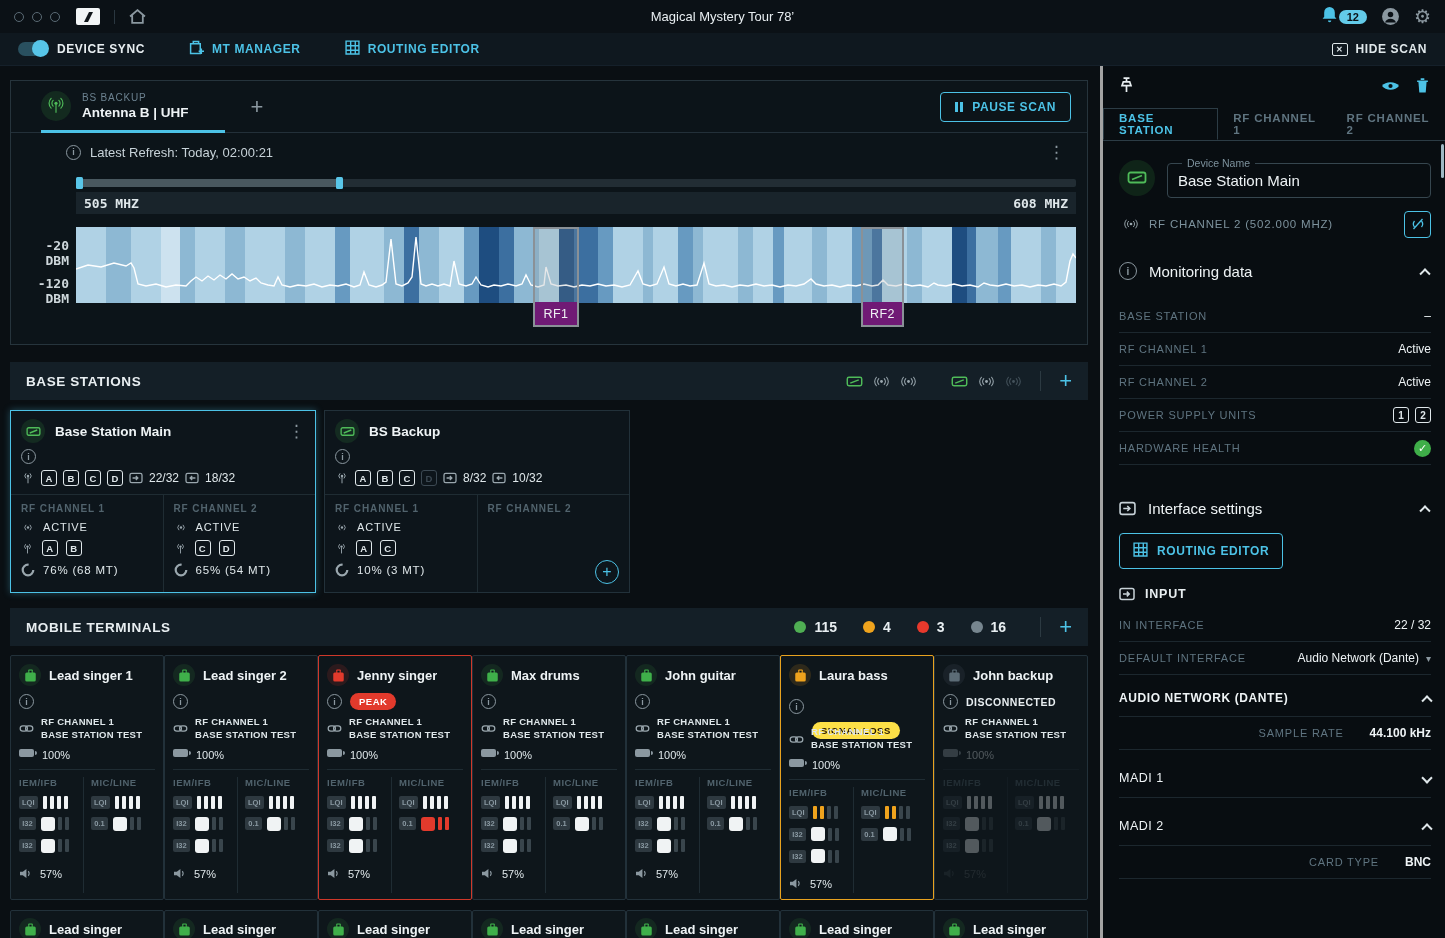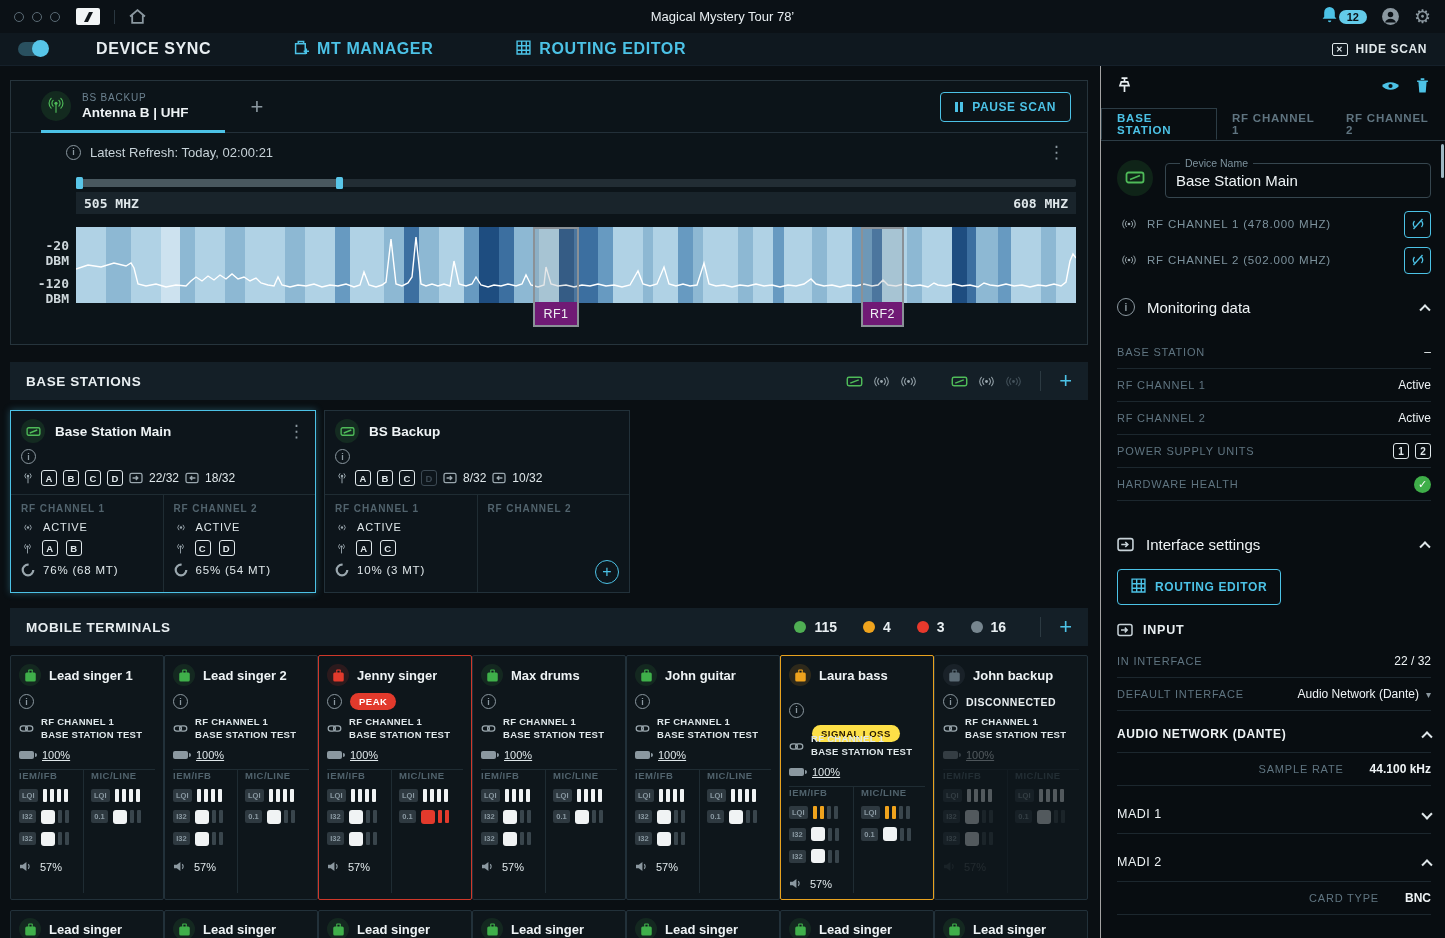--- a/index.html
+++ b/index.html
@@ -18,21 +18,21 @@
   .tb-title { position:absolute; left:0; right:0; text-align:center; font-size:13px; color:#e8eef1; pointer-events:none; }
   .tb-right { margin-left:auto; display:flex; align-items:center; gap:14px; }
   .bell-wrap { display:flex; align-items:center; gap:2px; color:#4cc2e6; }
   .bell-badge { background:#63cbe9; color:#0b1116; font-size:11px; font-weight:bold; border-radius:9px; padding:1px 8px; }
   .gear { font-size:19px; color:#8b98a0; line-height:1; }
 
   
   .toolbar { position:absolute; top:33px; left:0; right:0; height:33px; background:#0f181f; border-bottom:1px solid #15202a; display:flex; align-items:center; padding:0 18px; }
   .toggle { width:30px; height:14px; border-radius:7px; background:#29505f; position:relative; margin-right:9px; }
   .toggle .knob { position:absolute; right:-1px; top:-2px; width:17px; height:17px; border-radius:50%; background:#57c5e8; }
-  .tool-item { display:flex; align-items:center; gap:8px; font-size:16px; font-weight:bold; letter-spacing:.6px; margin-right:44px; cursor:pointer;margin-left:39px; }
+  .tool-item { display:flex; align-items:center; gap:8px; font-size:12px; font-weight:bold; letter-spacing:.6px; margin-right:44px; cursor:pointer; }
   .tool-item.white { color:#e8eef1; }
   .tool-item.cyan { color:#4cc2e6; }
   .tool-right { margin-left:auto; display:flex; align-items:center; gap:8px; color:#dfe7ea; font-size:12px; font-weight:bold; letter-spacing:.6px; cursor:pointer; }
   .xbox { width:16px; height:13px; border:1.5px solid #dfe7ea; border-radius:2px; font-size:8px; display:flex; align-items:center; justify-content:center; color:#dfe7ea; }
 
   
   .main { position:absolute; top:66px; left:0; width:1100px; bottom:0; overflow:hidden; }
 
   
   .scan-panel { margin:14px 9px 0 10px; width:1078px; height:265px; border:1px solid #26343c; background:#0c1419; position:relative; }
@@ -107,46 +107,46 @@
   .state-signal-loss .t-icon { color:#efa31d; background:rgba(239,163,29,.14); }
   .state-disconnected .t-icon { color:#5c6c76; background:rgba(92,108,118,.14); }
   .t-name { font-size:13px; font-weight:bold; color:#eef3f5; white-space:nowrap; overflow:hidden; }
   .t-status { display:flex; align-items:center; gap:8px; margin-top:7px; min-height:17px; }
   .badge { font-size:9.5px; font-weight:bold; letter-spacing:.5px; border-radius:9px; padding:3px 9px; }
   .badge.b-peak { background:#e23a2c; color:#fff; }
   .badge.b-signal-loss { background:#fde047; color:#241500;margin-top:47px; }
   .badge.b-disconnected { background:none; padding:0; color:#e8eef1; font-size:10.5px; }
   .t-link { display:flex; gap:7px; margin-top:6px; color:#8b98a0; }
   .t-link-lines { font-size:9.5px; letter-spacing:.3px; color:#dfe7ea; line-height:1.35; font-weight:bold; }
-  .t-bat { display:flex; align-items:center; gap:8px; margin-top:7px;text-decoration:underline; }
+  .t-bat { display:flex; gap:8px; margin-top:7px; }
   .bat { width:15px; height:8px; background:#8b98a0; border-radius:2px; position:relative; }
   .bat::after { content:""; position:absolute; right:-3px; top:2px; width:2.5px; height:4px; background:#8b98a0; border-radius:0 2px 2px 0; }
   .t-bat .pct { font-size:11px; color:#dfe7ea; }
-  .meters { flex:1; display:flex; border-top:1px solid #1f2c33; margin-top:8px; padding-top:0; }
+  .meters { flex:1; display:flex; border-top:1px solid #1f2c33; margin-top:8px; padding-top:7px; }
   .mcol { flex:1; display:flex; flex-direction:column; gap:8px; }
   .mcol + .mcol { border-left:1px solid #1f2c33; padding-left:7px; }
   .mcol-label { font-size:9.5px; font-weight:bold; letter-spacing:.5px; color:#51636d; }
   .mrow { display:flex; align-items:center; gap:5px; }
   .mchip { background:#2e3940; color:#8a99a2; font-size:7.5px; font-weight:bold; border-radius:2px; padding:2px 3px; min-width:17px; text-align:center; }
   .bars { display:flex; gap:2.5px; align-items:center; }
   .bar { width:4.5px; height:13px; background:#f0f3f4; border-radius:1px; }
   .bar.dimb { background:#39454c; }
   .block { width:14px; height:14px; background:#f0f3f4; border-radius:3px; }
   .state-signal-loss .lqi .bar { background:#39454c; }
   .state-signal-loss .lqi .bar:nth-child(-n+2) { background:#efa31d; }
   .state-peak .micsub .block { background:#e23a2c; }
   .state-peak .micsub .bar.dimb { background:#e23a2c; }
   .t-vol { display:flex; align-items:center; gap:8px; margin-top:4px; color:#8b98a0; }
   .t-vol .pct { font-size:11px; color:#dfe7ea; }
   .state-disconnected .dimmable { opacity:.3; }
 
   .t-card-cut { flex:1; background:#0e161b; border:1px solid #22313a; border-radius:2px; padding:7px 8px; height:80px; }
 
   
-  .sidebar { position:absolute; top:66px; left:1100px; right:0; bottom:0; background:#080d11; border-left:1px solid #a3a3a3; padding:0 0 0 0; overflow:hidden; }
+  .sidebar { position:absolute; top:66px; left:1100px; right:0; bottom:0; background:#080d11; border-left:3px solid #a3a3a3; padding:0 0 0 0; overflow:hidden; }
   .side-icons { height:42px; display:flex; align-items:center; padding:0 16px; color:#dfe7ea; }
   .side-icons .right { margin-left:auto; display:flex; gap:16px; color:#4cc2e6; }
   .side-tabs { display:flex; border-bottom:1px solid #2c3c45; padding-left:0; position:relative; }
   .side-tab { height:32px; display:flex; align-items:center; padding:0 15px; font-size:11.5px; font-weight:bold; letter-spacing:.8px; color:#5f7480; cursor:pointer; }
   .side-tab.active { color:#4cc2e6; border:1px solid #2c3c45; border-bottom:1px solid #080d11; margin-bottom:-1px; background:#080d11; }
   .scrollthumb { position:absolute; right:1px; top:44px; width:3px; height:34px; background:#9fb9c4; border-radius:2px; }
   .dev-row { display:flex; align-items:center; gap:12px; padding:16px 14px 8px 16px; }
   .dev-icon { width:36px; height:36px; border-radius:50%; background:rgba(63,174,73,.14); color:#4fbb59; display:flex; align-items:center; justify-content:center; flex:none; }
   .dev-fieldset { flex:1; border:1px solid #36464f; border-radius:4px; padding:3px 10px 8px; }
   .dev-fieldset legend { font-size:10.5px; color:#7d929d; padding:0 5px; margin-left:4px; }
@@ -1378,35 +1378,20 @@
     </fieldset>
   </div>
 
   <div class="rf-row">
     <span class="ico">
         <svg width="16" height="10" viewBox="0 0 20 12">
           <circle cx="10" cy="6" r="1.7" fill="currentColor"></circle>
           <path d="M6.8 2.6a4.8 4.8 0 0 0 0 6.8 M4 1a8 8 0 0 0 0 10 M13.2 2.6a4.8 4.8 0 0 1 0 6.8 M16 1a8 8 0 0 1 0 10" stroke="currentColor" stroke-width="1.2" fill="none" stroke-linecap="round"></path>
         </svg>
       </span>
-    <span class="lbl">RF CHANNEL 1 (478.000 MHZ)</span>
-    <button class="mute-btn">
-        <svg width="14" height="14" viewBox="0 0 14 14">
-          <path d="M3.5 4a4.8 4.8 0 0 0 0 6 M10.5 4a4.8 4.8 0 0 1 0 6" stroke="currentColor" stroke-width="1.3" fill="none"></path>
-          <path d="M2.5 12 11.5 2" stroke="currentColor" stroke-width="1.3"></path>
-        </svg>
-      </button>
-  </div>
-  <div class="rf-row">
-    <span class="ico">
-        <svg width="16" height="10" viewBox="0 0 20 12">
-          <circle cx="10" cy="6" r="1.7" fill="currentColor"></circle>
-          <path d="M6.8 2.6a4.8 4.8 0 0 0 0 6.8 M4 1a8 8 0 0 0 0 10 M13.2 2.6a4.8 4.8 0 0 1 0 6.8 M16 1a8 8 0 0 1 0 10" stroke="currentColor" stroke-width="1.2" fill="none" stroke-linecap="round"></path>
-        </svg>
-      </span>
     <span class="lbl">RF CHANNEL 2 (502.000 MHZ)</span>
     <button class="mute-btn">
         <svg width="14" height="14" viewBox="0 0 14 14">
           <path d="M3.5 4a4.8 4.8 0 0 0 0 6 M10.5 4a4.8 4.8 0 0 1 0 6" stroke="currentColor" stroke-width="1.3" fill="none"></path>
           <path d="M2.5 12 11.5 2" stroke="currentColor" stroke-width="1.3"></path>
         </svg>
       </button>
   </div>
 
   <div class="side-sec-head">

